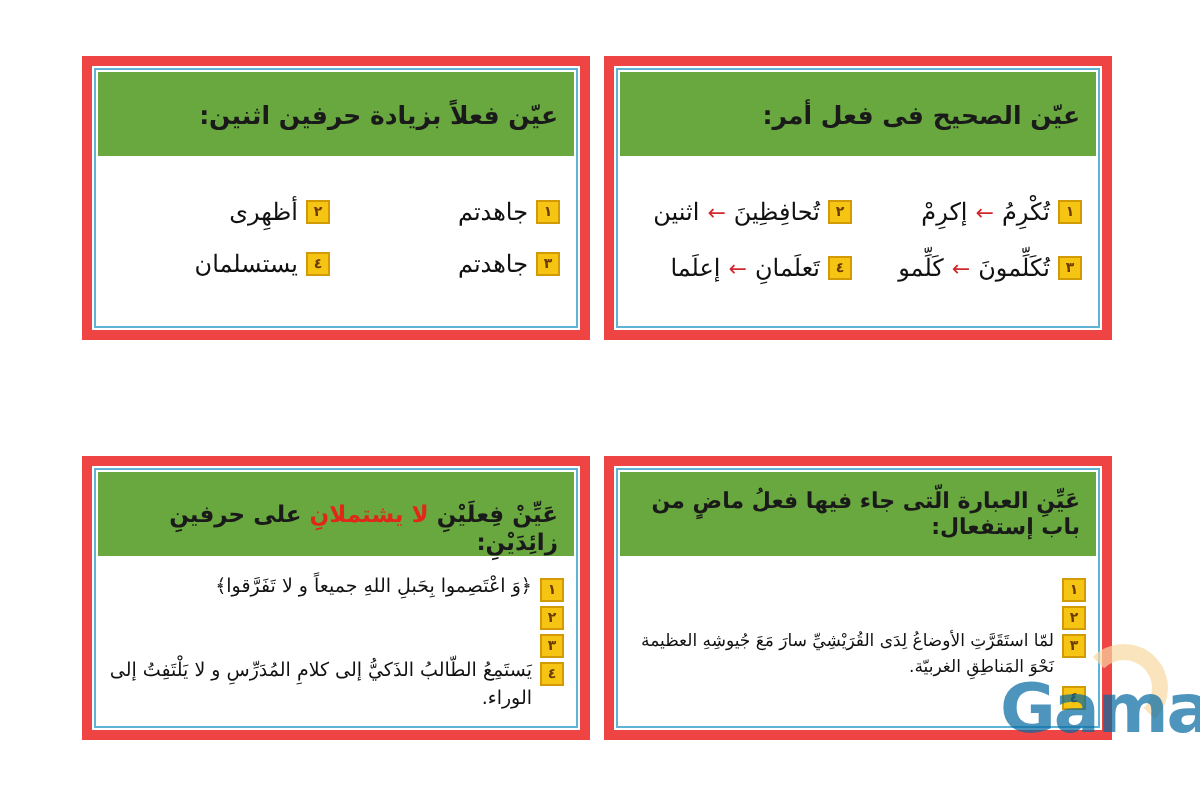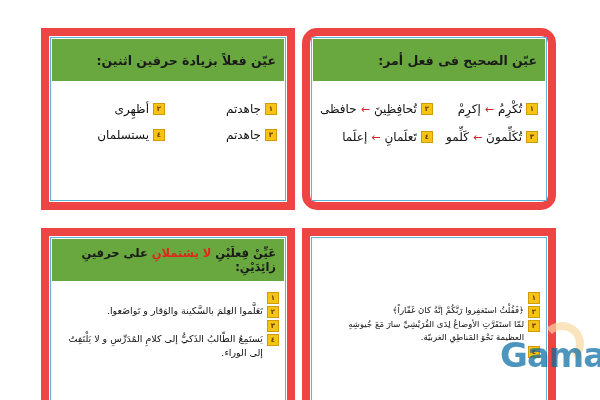--- a/index.html
+++ b/index.html
@@ -1,22 +1,22 @@
 <!DOCTYPE html>
 <html><head>
 <meta charset="utf-8">
 <style>
   html, body { margin:0; padding:0; }
   body {
     width:600px; height:400px; background:#ffffff; position:relative; overflow:hidden;
     font-family: "DejaVu Sans", sans-serif;
   }
   .card {
-    position:absolute; width:254px; height:182px;
-    border:8px solid #ef4444; box-sizing:border-box;
+    position:absolute; width:254px; height:142px;
+    border:5px solid #ef4444; box-sizing:border-box;
     background:#ffffff;
   }
   .card-inner {
     position:absolute; left:1px; top:1px; right:1px; bottom:1px;
     border:1px solid #5fb4d6; box-sizing:border-box; background:#ffffff;
   }
   .card-head {
     position:absolute; left:3px; right:3px; top:3px; height:42px;
     background:#68a83f; direction:rtl; text-align:right;
     padding:0 8px; box-sizing:border-box;
@@ -83,90 +83,92 @@
         <span>جاهدتم</span>
       </div>
       <div class="opt">
         <span class="badge">٤</span>
         <span>يستسلمان</span>
       </div>
     </div>
   </div>
 </div>
 
-<div class="card" style="left:302px; top:28px;border-radius:15px;">
+<div class="card" style="left:302px; top:28px;">
   <div class="card-inner"></div>
   <div class="card-head">
     <span>عيّن الصحيح فى فعل أمر:</span>
   </div>
   <div class="card-body">
     <div class="grid" style="padding-top:14px; row-gap:14px;">
       <div class="opt">
         <span class="badge">١</span>
         <span>تُكْرِمُ</span>
         <span class="arrow">←</span>
         <span>إكرِمْ</span>
       </div>
       <div class="opt">
         <span class="badge">٢</span>
         <span>تُحافِظِينَ</span>
         <span class="arrow">←</span>
-        <span>حافظى</span>
+        <span>اثنين</span>
       </div>
       <div class="opt">
         <span class="badge">٣</span>
         <span>تُكَلِّمونَ</span>
         <span class="arrow">←</span>
         <span>كَلِّمو</span>
       </div>
       <div class="opt">
         <span class="badge">٤</span>
         <span>تَعلَمانِ</span>
         <span class="arrow">←</span>
         <span>إعلَما</span>
       </div>
     </div>
   </div>
 </div>
 
 <div class="card" style="left:41px; top:228px;">
   <div class="card-inner"></div>
-  <div class="card-head" style="font-size:11.5px;">
+  <div class="card-head" style="font-size:11.5px;align-items:flex-end;">
     <span><span>عَيِّنْ فِعلَيْنِ </span><span class="red">لا يشتملانِ</span><span> على حرفينِ زائِدَيْنِ:</span></span>
   </div>
   <div class="card-body">
     <div class="list">
       <div class="line">
         <span class="badge">١</span>
+        <span>﴿وَ اعْتَصِموا بِحَبلِ اللهِ جميعاً و لا تَفَرَّقوا﴾</span>
       </div>
       <div class="line">
         <span class="badge">٢</span>
-        <span>تَعَلَّموا العِلمَ بالسَّكينة والوَقار و تَواضَعوا.</span>
       </div>
       <div class="line">
         <span class="badge">٣</span>
       </div>
       <div class="line">
         <span class="badge">٤</span>
         <span>يَستَمِعُ الطّالبُ الذَكيُّ إلى كلامِ المُدَرِّسِ و لا يَلْتَفِتُ إلى الوراء.</span>
       </div>
     </div>
   </div>
 </div>
 
 <div class="card" style="left:302px; top:228px;">
   <div class="card-inner"></div>
+  <div class="card-head" style="font-size:11px;">
+    <span>عَيِّنِ العبارة الّتى جاء فيها فعلُ ماضٍ من باب إستفعال:</span>
+  </div>
   <div class="card-body">
     <div class="list">
       <div class="line" style="font-size:8.5px; line-height:13px;">
         <span class="badge">١</span>
       </div>
       <div class="line" style="font-size:8.5px; line-height:13px;">
         <span class="badge">٢</span>
-        <span>﴿فَقُلْتُ استَغفِروا رَبَّكُمْ إنَّهُ كانَ غَفّاراً﴾</span>
       </div>
       <div class="line" style="font-size:8.5px; line-height:13px;">
         <span class="badge">٣</span>
         <span>لمّا استَقَرَّتِ الأوضاعُ لِدَى القُرَيْشِيِّ سارَ مَعَ جُيوشِهِ العظيمة نَحْوَ المَناطِقِ الغربيّة.</span>
       </div>
       <div class="line" style="font-size:8.5px; line-height:13px;">
         <span class="badge">٤</span>
       </div>
     </div>
   </div>

